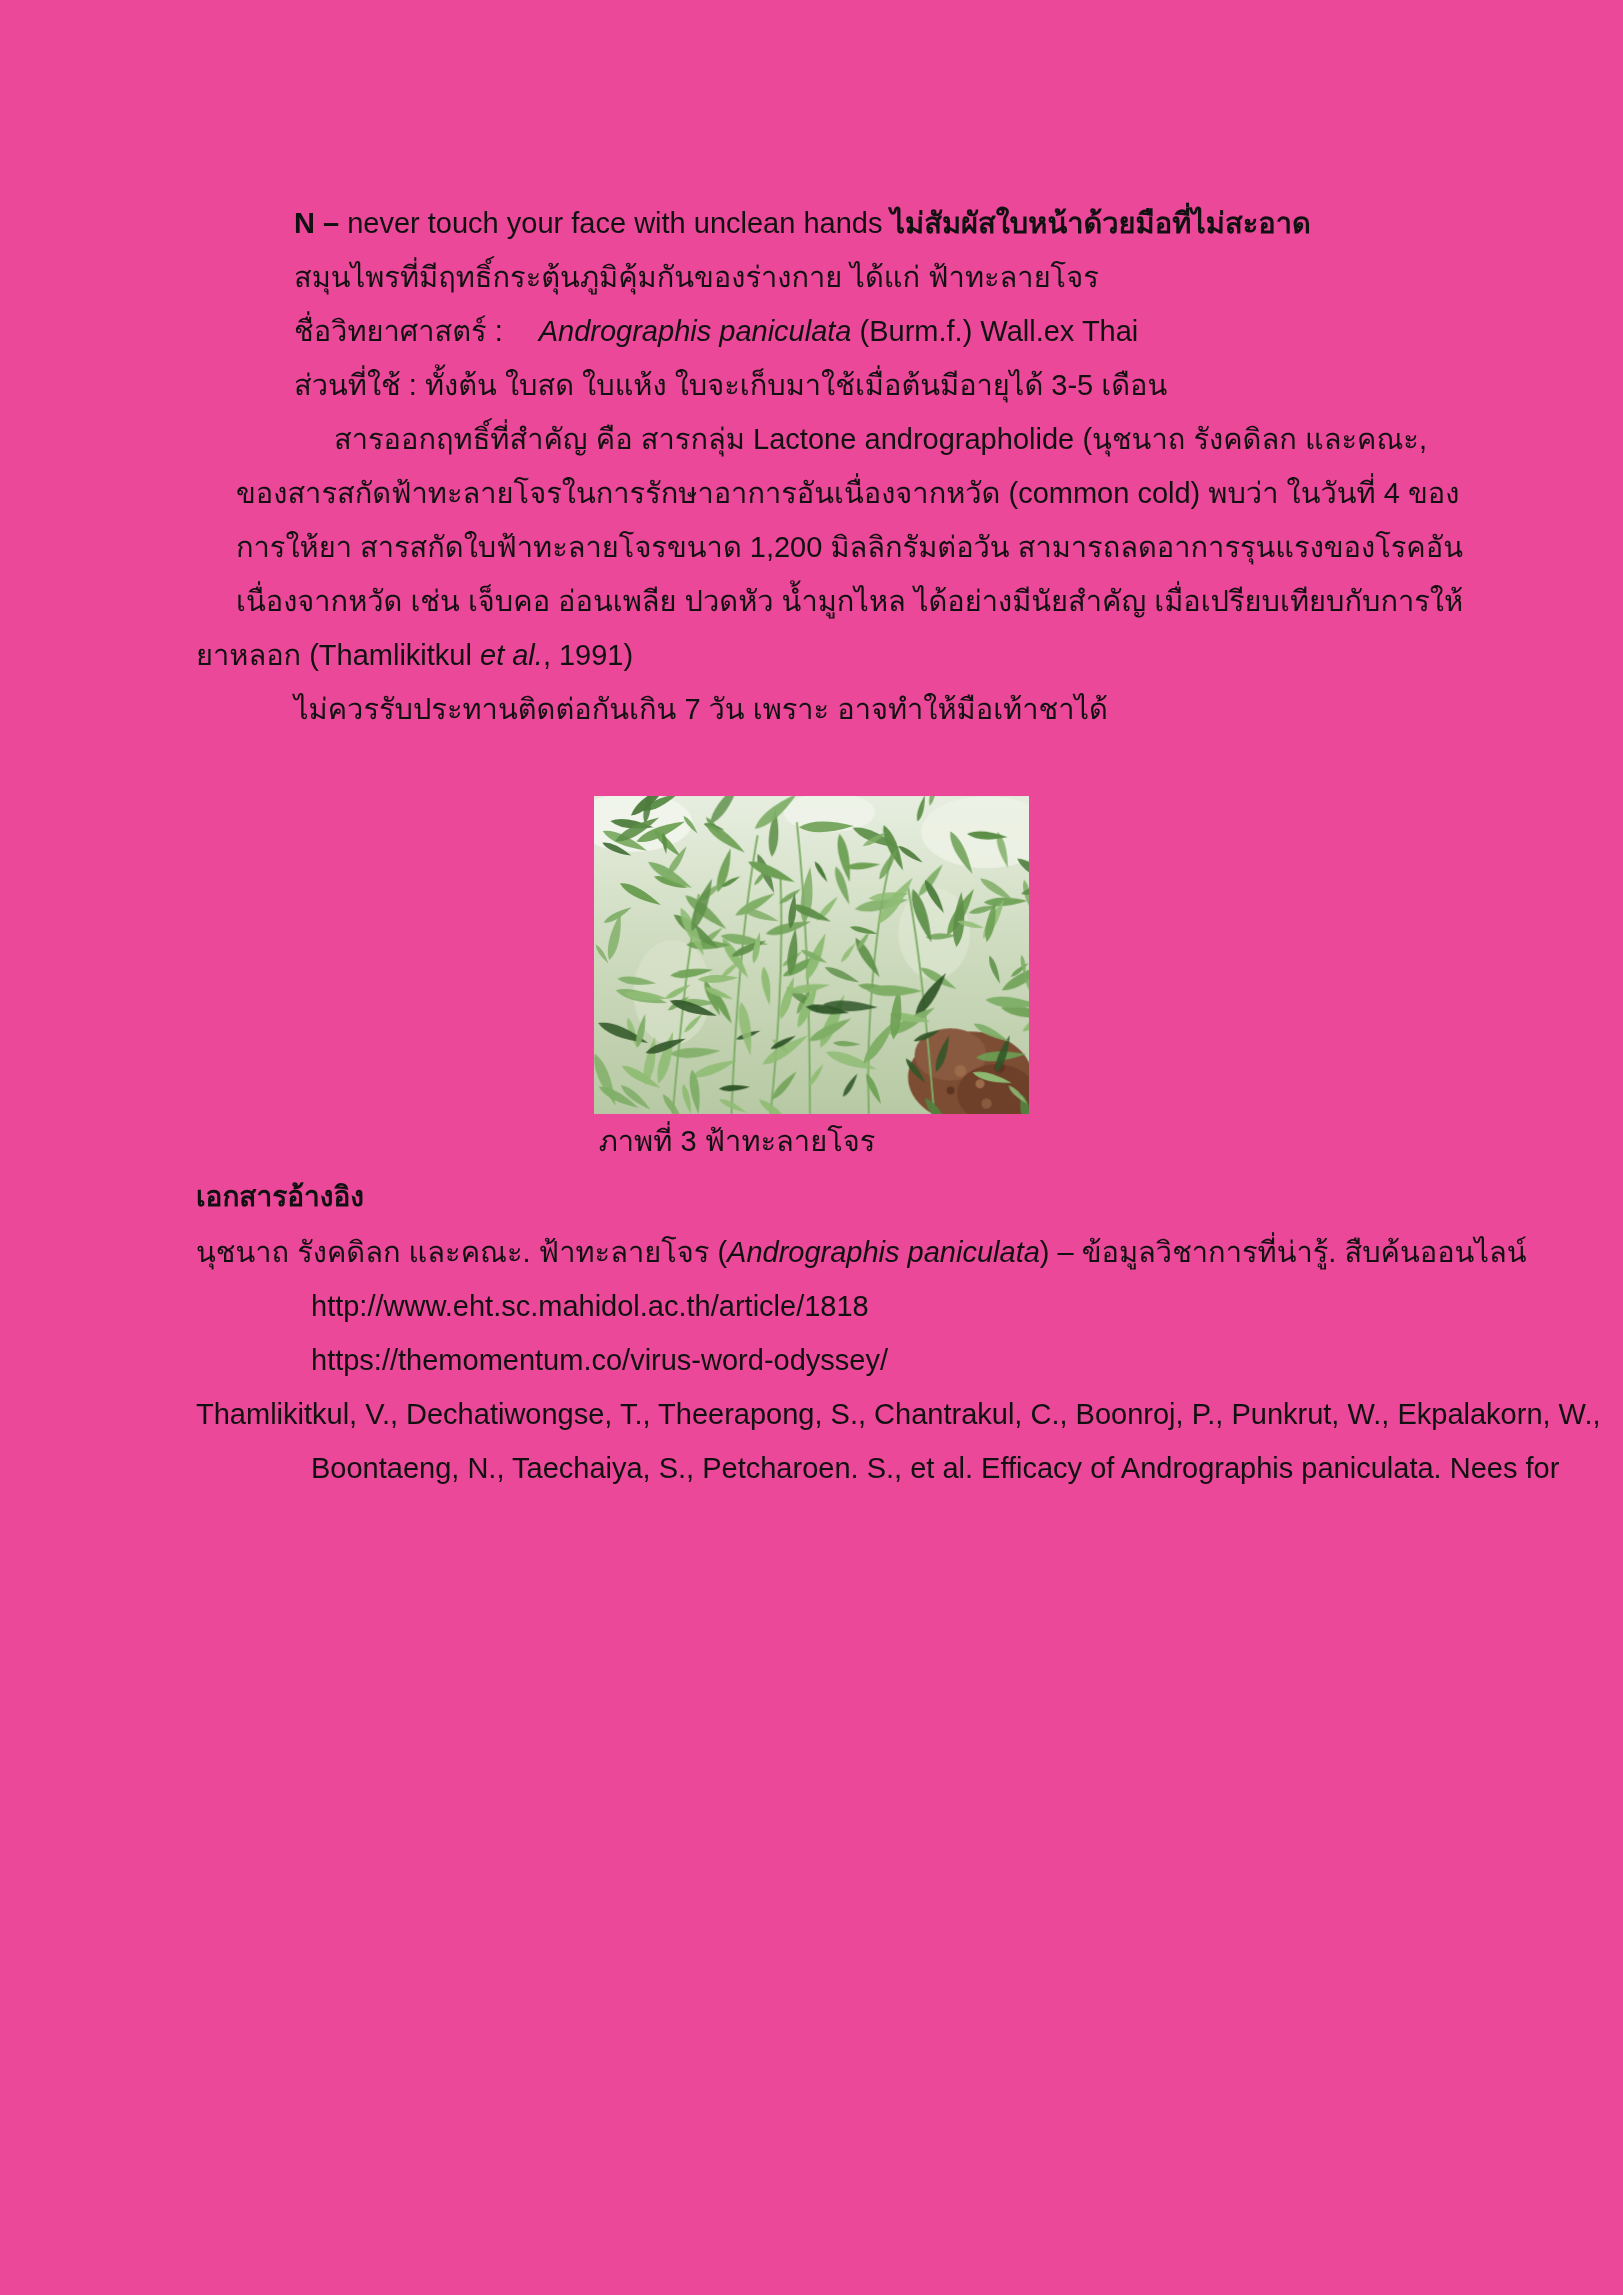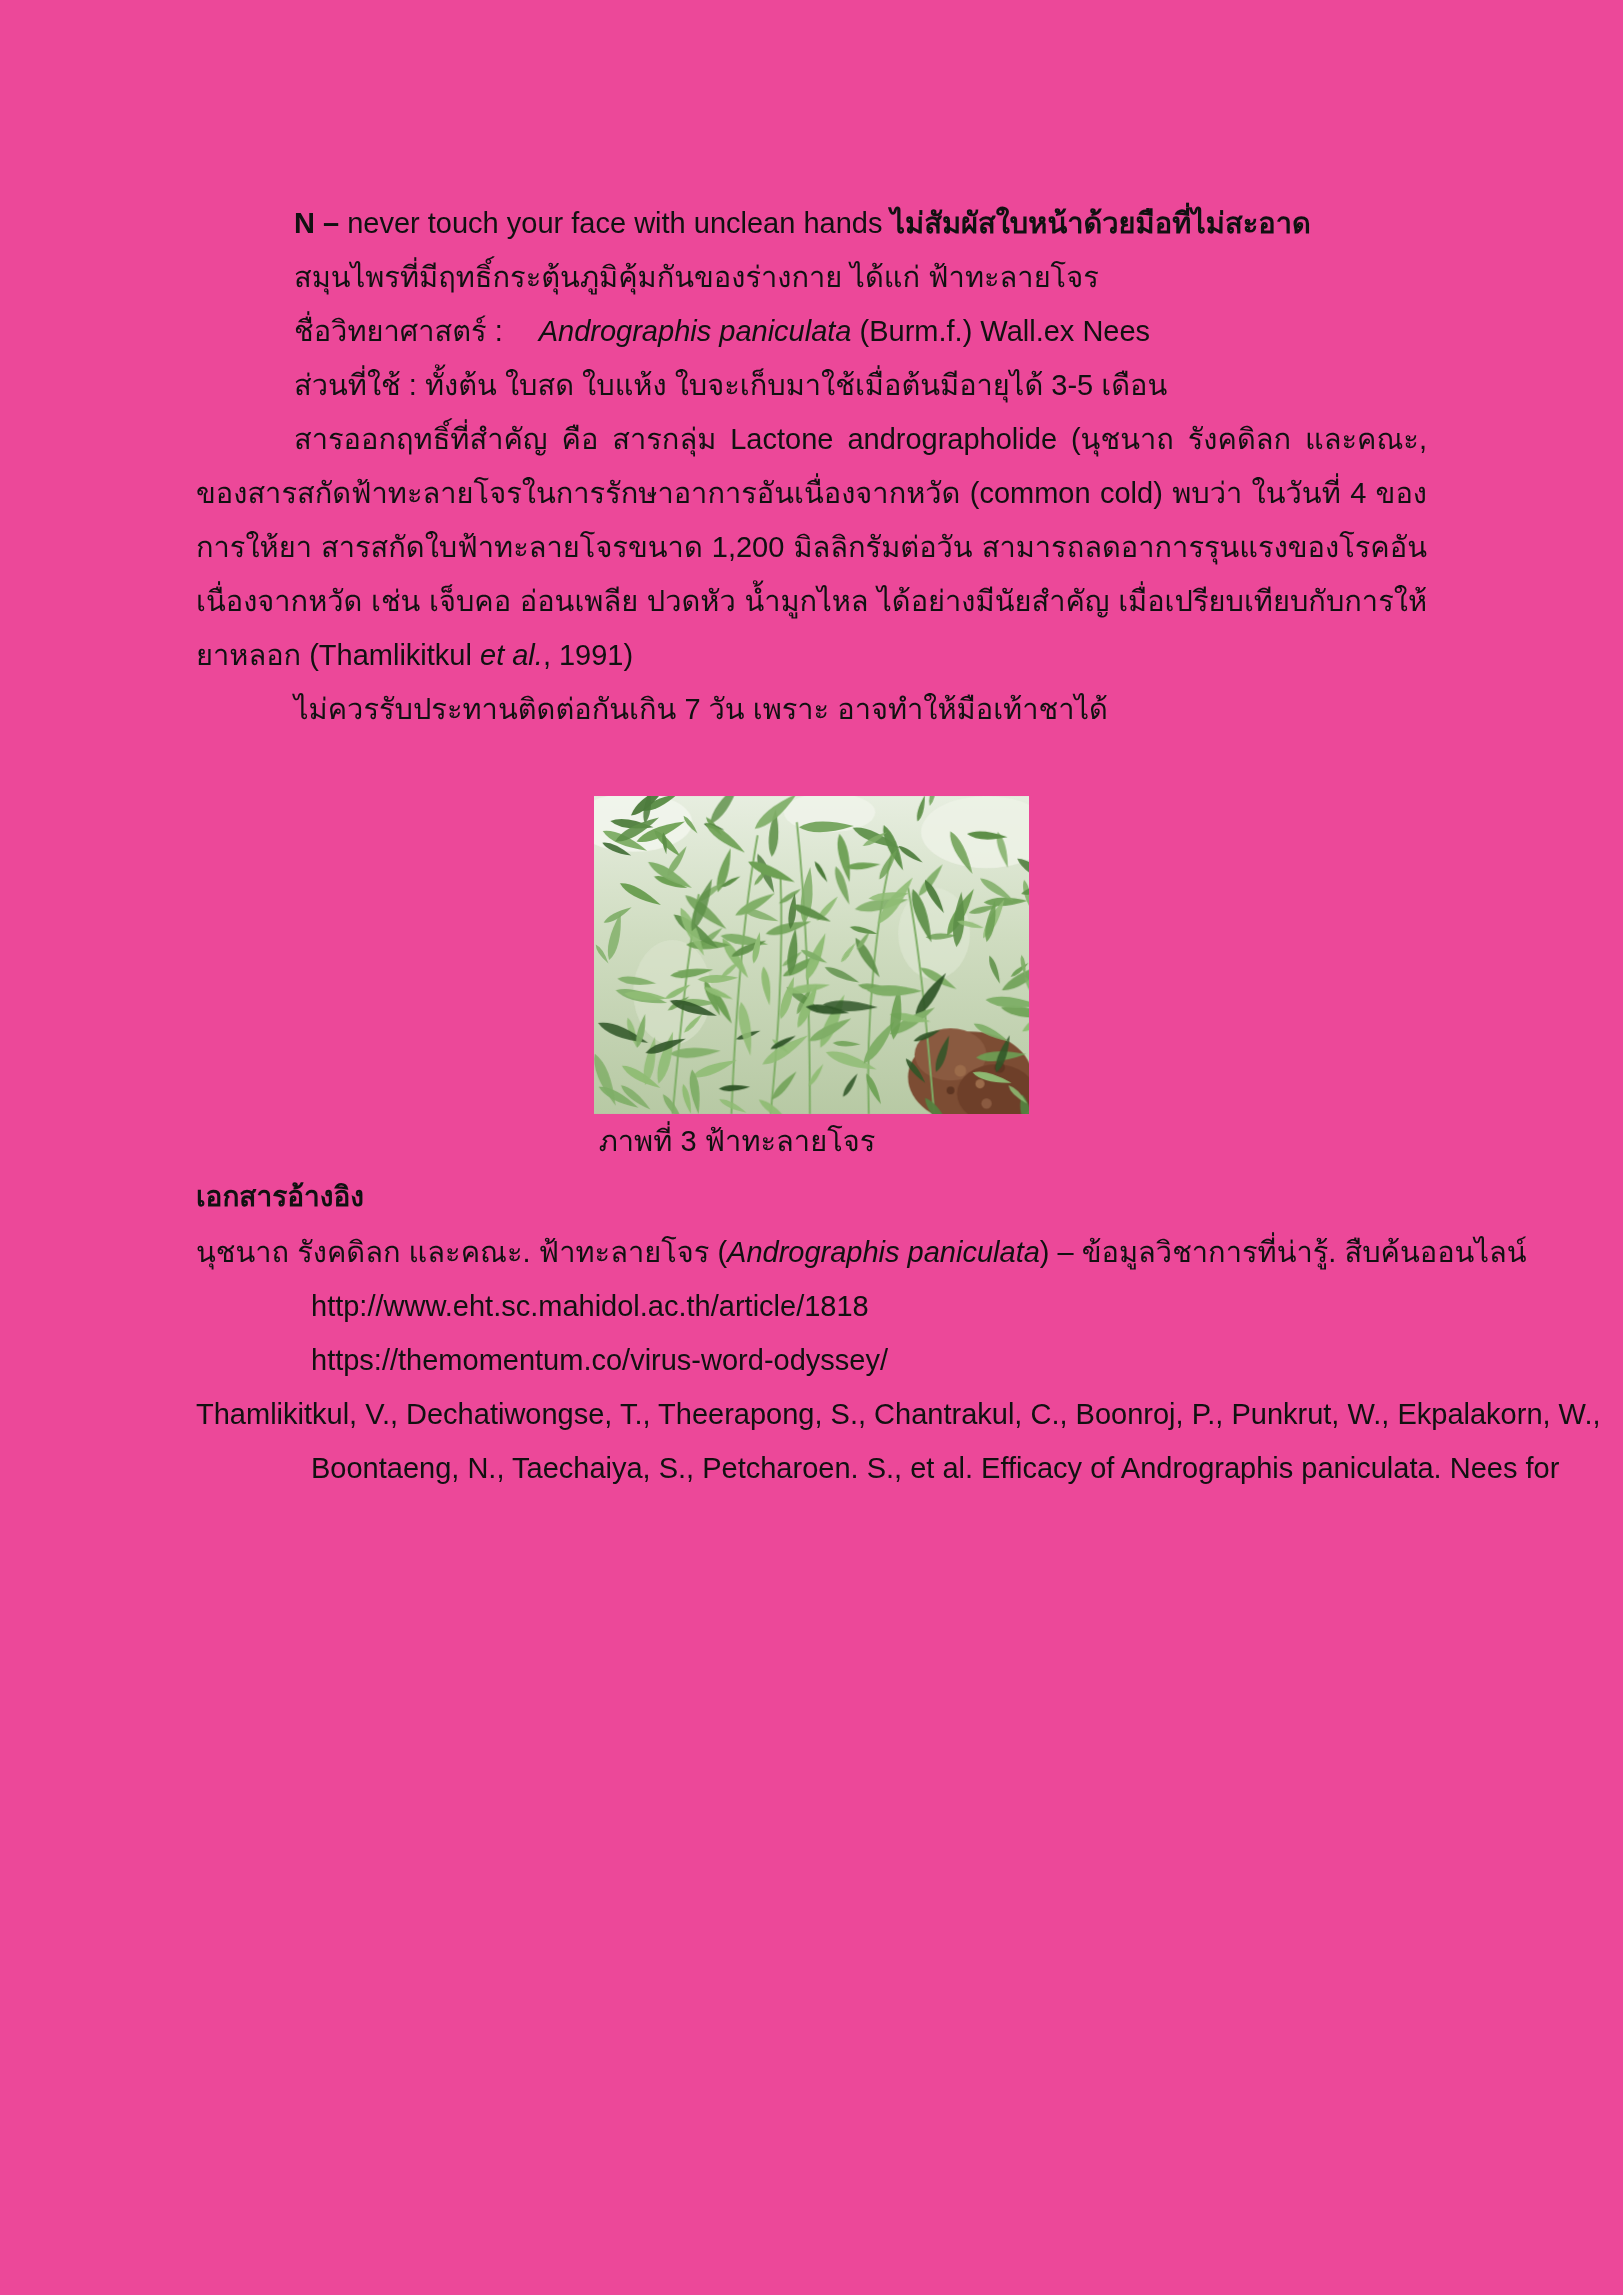--- a/index.html
+++ b/index.html
@@ -11,21 +11,21 @@
     color:#111;
     overflow:hidden;
   }
   .textblock{position:absolute;left:196px;top:196px;width:1231px;}
   .refblock{position:absolute;left:196px;top:1225px;width:1231px;}
   .ln{
     height:54px;line-height:54px;font-size:29px;white-space:nowrap;
   }
   .ind{padding-left:98px;}
   .hang{padding-left:115px;}
-  .just{text-align:justify;text-align-last:justify;}
+  .just{text-align:justify;text-align-last:justify;margin-left:40px;}
   .b{font-weight:bold;}
   .i{font-style:italic;}
   .species-gap{margin-left:36px;}
   .figure{
     position:absolute;left:594px;top:796px;width:435px;height:318px;
     overflow:hidden;
   }
   .figure svg{display:block;}
   .caption{
     position:absolute;left:0;top:1114px;width:1474px;height:54px;
@@ -37,21 +37,21 @@
   }
 </style>
 </head>
 <body>
 
 <div class="page">
 
   <div class="textblock">
     <div class="ln ind"><span class="b">N – </span><span>never touch your face with unclean hands </span><span class="b">ไม่สัมผัสใบหน้าด้วยมือที่ไม่สะอาด</span></div>
     <div class="ln ind">สมุนไพรที่มีฤทธิ์กระตุ้นภูมิคุ้มกันของร่างกาย ได้แก่ ฟ้าทะลายโจร</div>
-    <div class="ln ind"><span>ชื่อวิทยาศาสตร์ :</span><span class="i species-gap">Andrographis paniculata</span><span> (Burm.f.) Wall.ex Nees</span></div>
+    <div class="ln ind"><span>ชื่อวิทยาศาสตร์ :</span><span class="i species-gap">Andrographis paniculata</span><span> (Burm.f.) Wall.ex Thai</span></div>
     <div class="ln ind">ส่วนที่ใช้ :  ทั้งต้น ใบสด ใบแห้ง ใบจะเก็บมาใช้เมื่อต้นมีอายุได้ 3-5 เดือน</div>
     <div class="ln ind just">สารออกฤทธิ์ที่สำคัญ คือ สารกลุ่ม Lactone andrographolide (นุชนาถ รังคดิลก และคณะ,</div>
     <div class="ln just">ของสารสกัดฟ้าทะลายโจรในการรักษาอาการอันเนื่องจากหวัด (common cold) พบว่า ในวันที่ 4 ของ</div>
     <div class="ln just">การให้ยา สารสกัดใบฟ้าทะลายโจรขนาด 1,200 มิลลิกรัมต่อวัน สามารถลดอาการรุนแรงของโรคอัน</div>
     <div class="ln just">เนื่องจากหวัด เช่น เจ็บคอ อ่อนเพลีย ปวดหัว น้ำมูกไหล ได้อย่างมีนัยสำคัญ เมื่อเปรียบเทียบกับการให้</div>
     <div class="ln"><span>ยาหลอก (Thamlikitkul </span><span class="i">et al.</span><span>, 1991)</span></div>
     <div class="ln ind">ไม่ควรรับประทานติดต่อกันเกิน 7 วัน เพราะ อาจทำให้มือเท้าชาได้</div>
   </div>
 
   <div class="figure">

